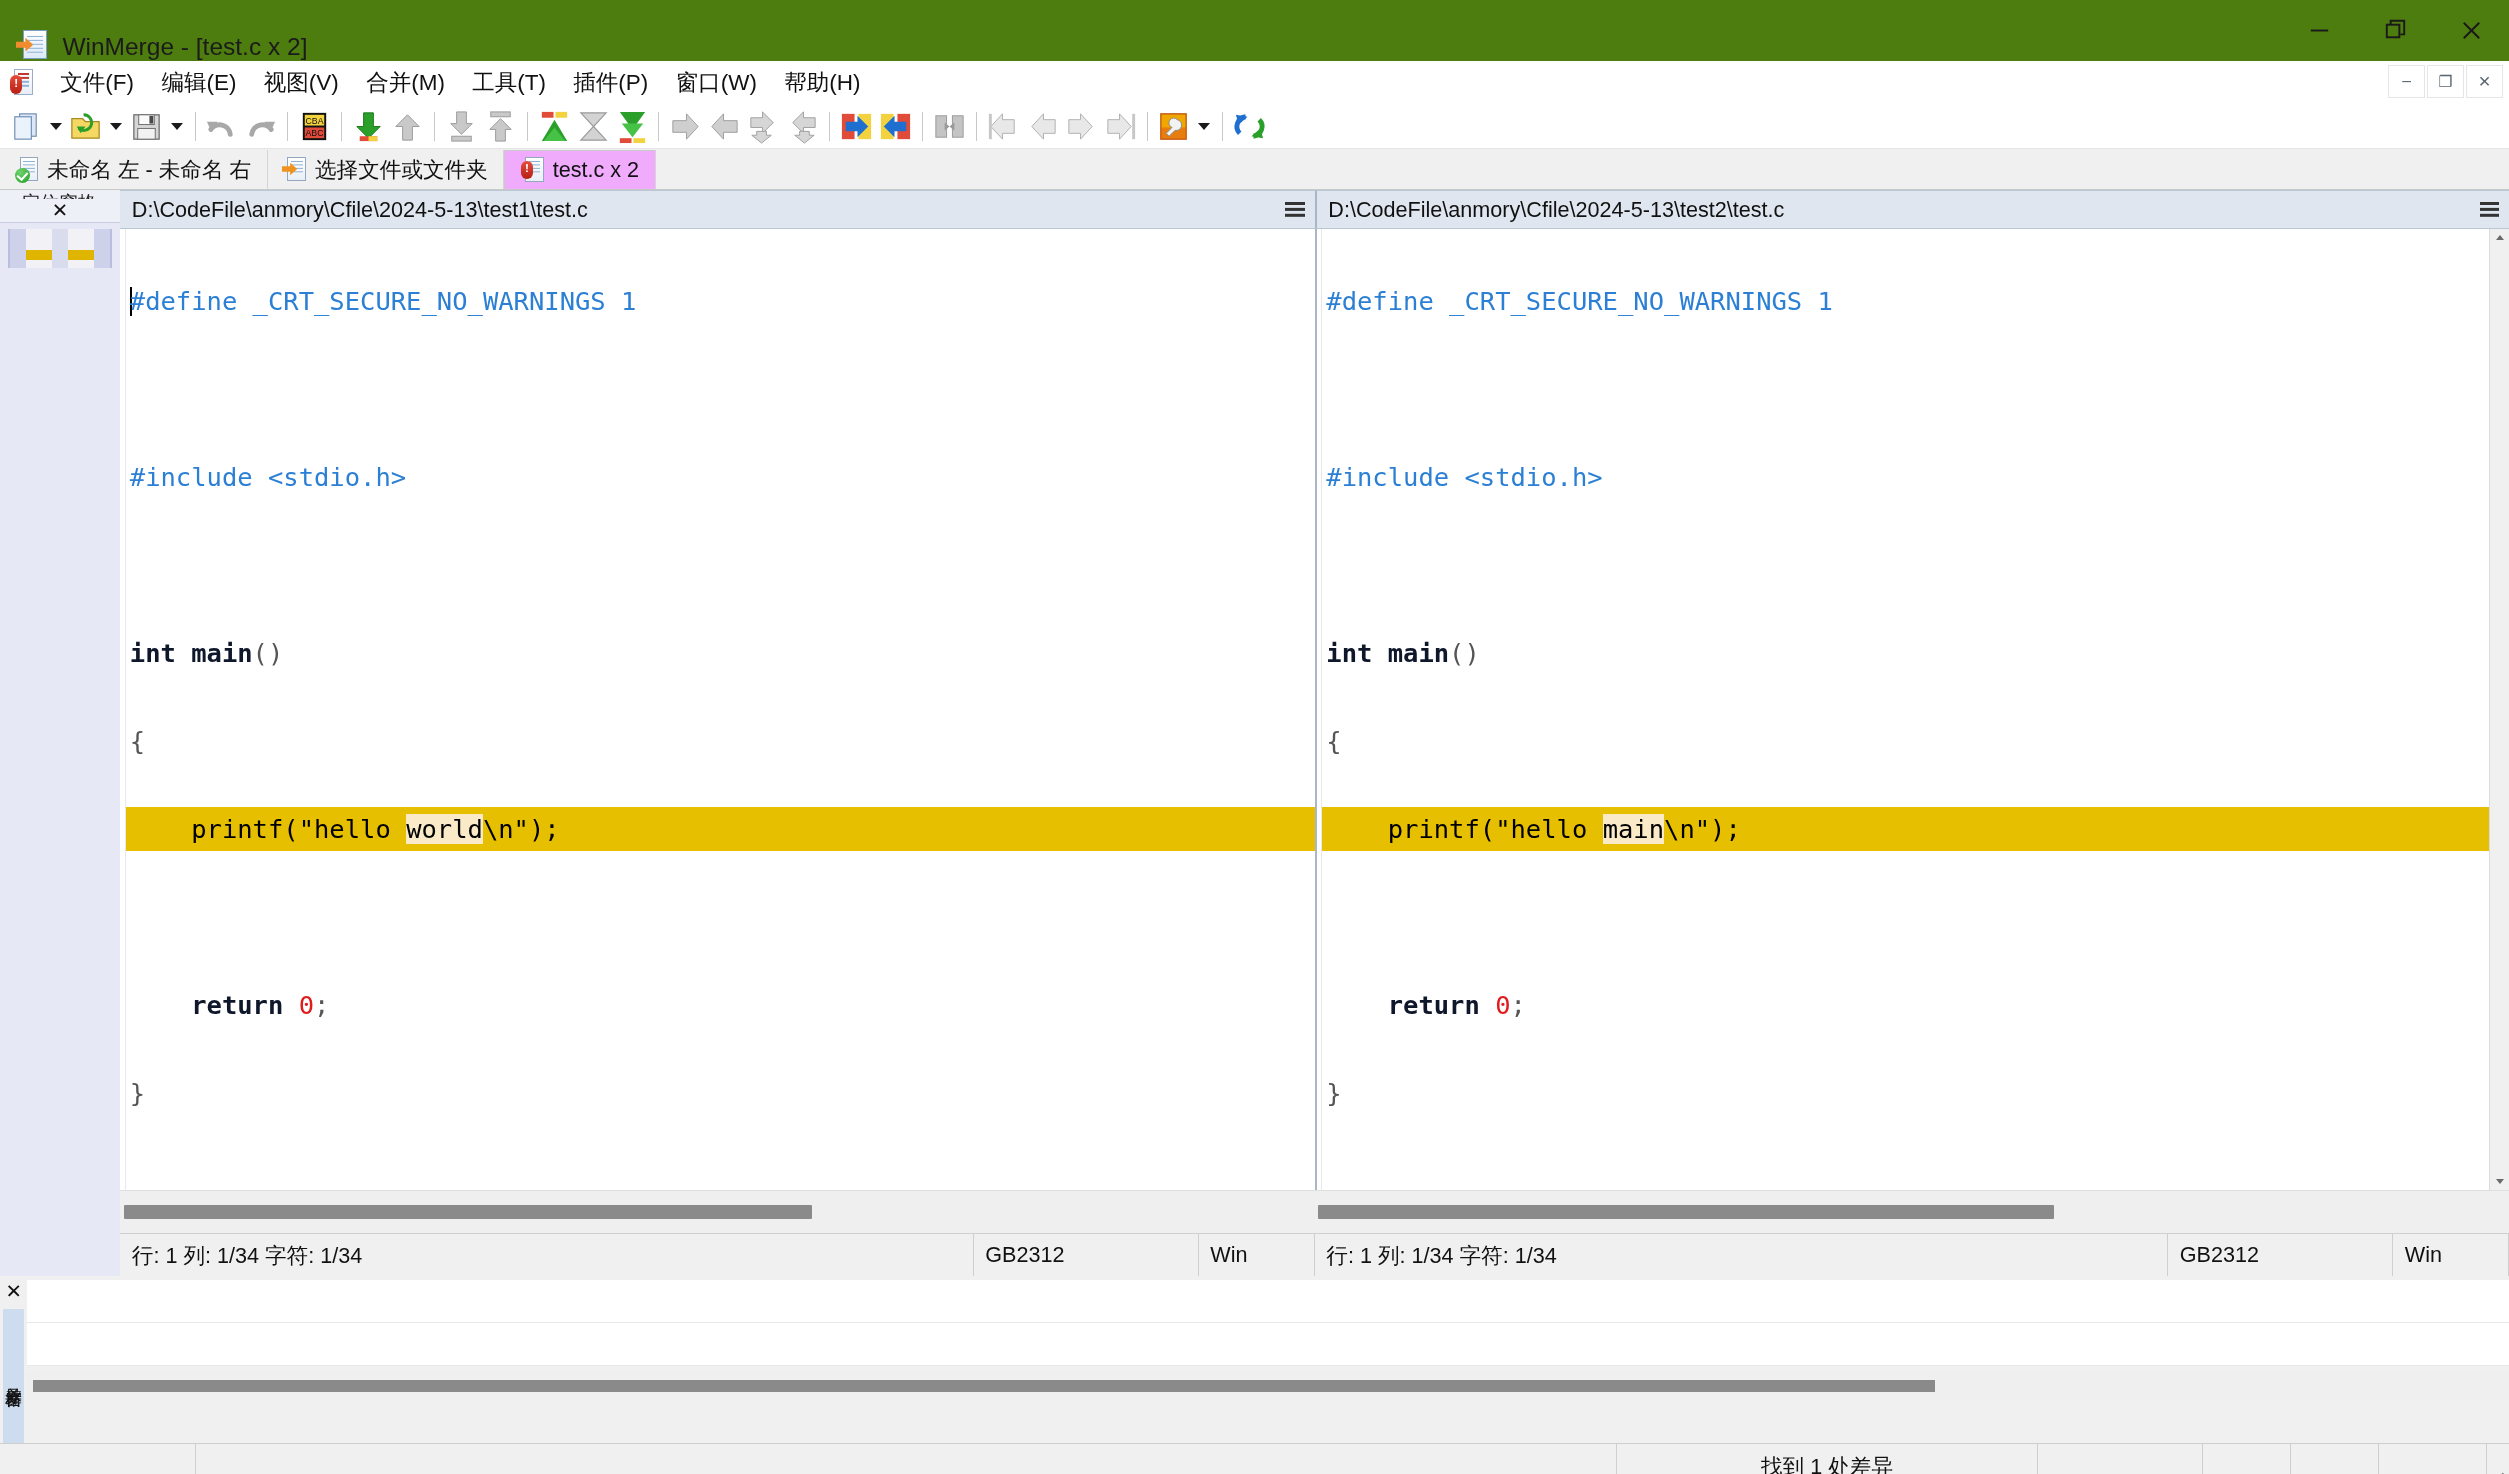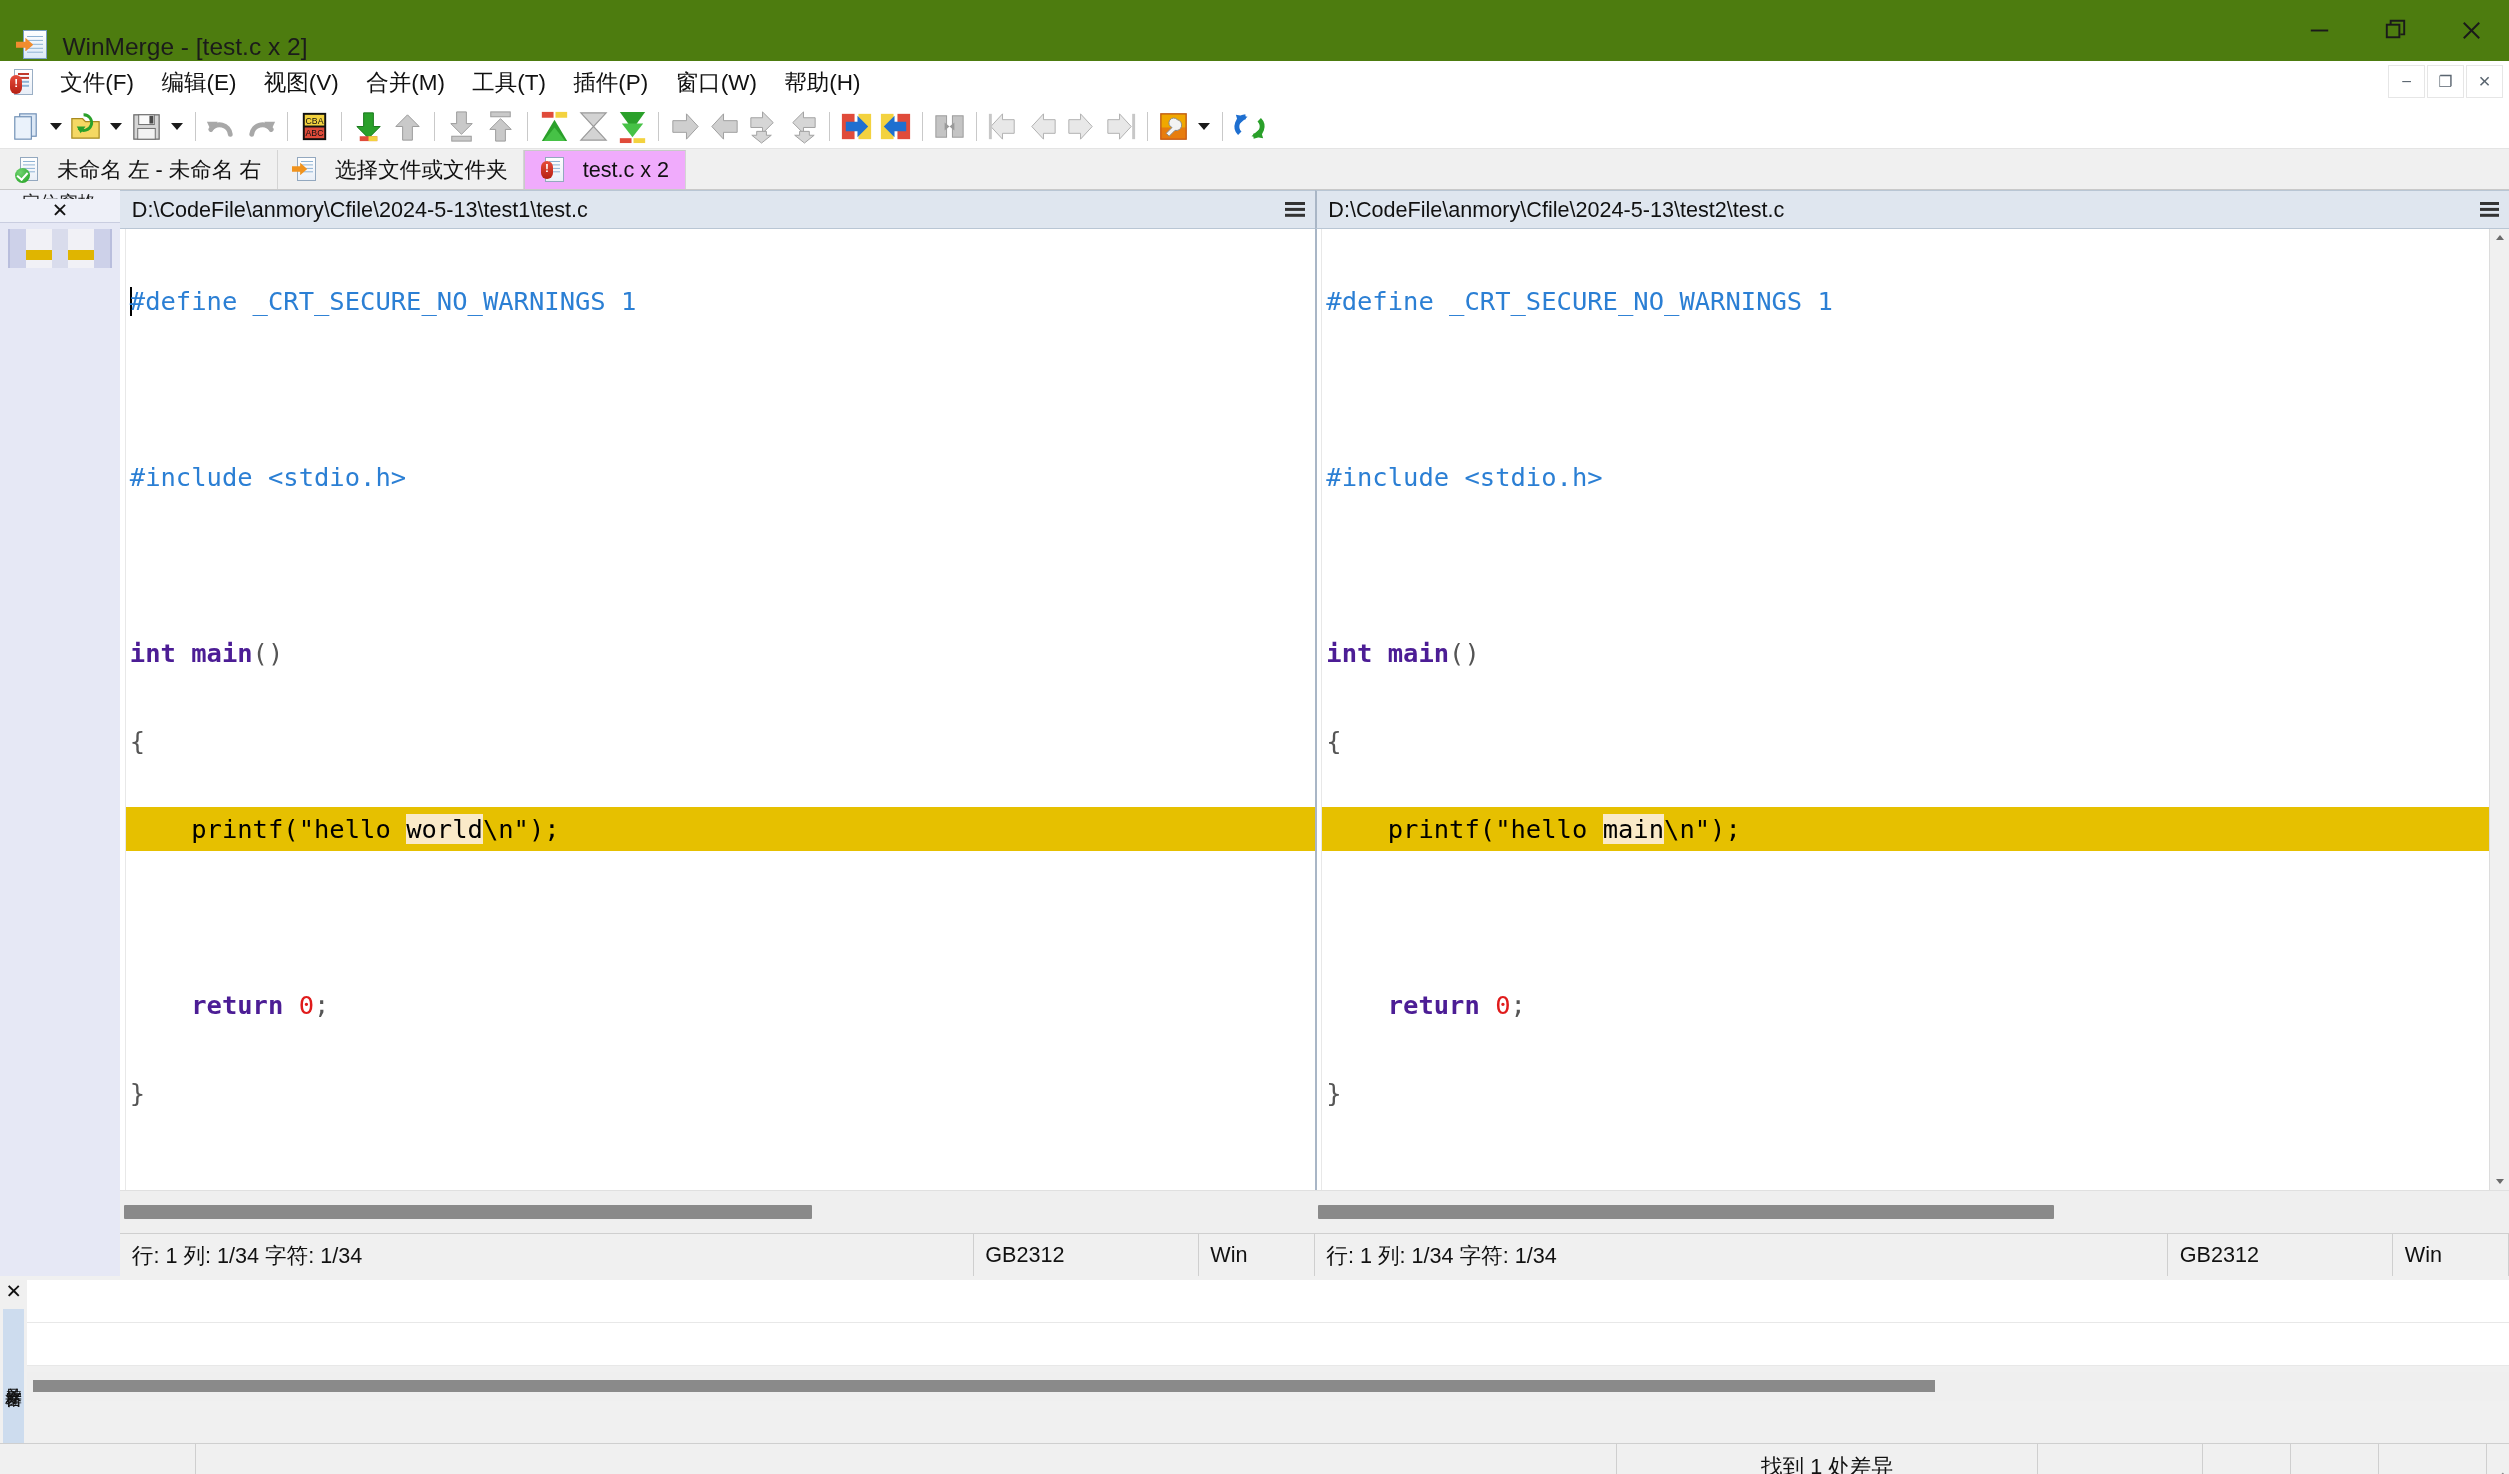--- a/index.html
+++ b/index.html
@@ -84,21 +84,21 @@
   .tb-drop::after{ content:""; border-left:6.9px solid transparent; border-right:6.9px solid transparent; border-top:7.8px solid #1a1a1a; }
   .tb-sep { width: 1px; height: 29px; background: #c9c9c9; margin: 0 6.9px; flex:none; }
   .tb svg { display:block; width:37px; height:37px; }
 
   
   .tabbar {
     height: 41px; background: #f0f0f0; display: flex; align-items: flex-end;
     border-bottom: 1px solid #c9c9c9;
   }
   .tab {
-    height: 39px; display: flex; align-items: center; gap: 16px;
+    height: 39px; display: flex; align-items: center; gap: 6px;
     padding: 0 15.7px; font-size: 21.6px; color: #111; white-space: nowrap;
     border-right: 1px solid #d4d4d4; background: #f0f0f0;
     font-family: "Liberation Sans", sans-serif;
   }
   .tab.active { background: #f0abfc; border-top: 1px solid #c9c9c9; border-left: 1px solid #c9c9c9; }
   .tab-ico { width: 25.5px; height: 25.5px; position: relative; flex:none; }
   .tab-ico .pg {
     position:absolute; left:3.9px; top:0; width:18.6px; height:24.5px;
     background: linear-gradient(#ffffff,#e9eff7); border:1.3px solid #93a8bf;
   }
@@ -171,21 +171,21 @@
     flex:1; min-width:0; overflow:hidden;
     font-family: "DejaVu Sans Mono", monospace;
     font-size: 25.5px; line-height: 44px; padding-top: 6px; white-space: pre;
     color:#000;
   }
   .pane.right .code-wrap { border-left: 2px solid #a9b6c6; }
   .ln { padding-left: 3.9px; height:44px; }
   .ln.diff { background: #e6c000; }
   .hl-word { background: #faeac8; }
   .tk-pre  { color:#2b7fd4; }
-  .tk-kw   { color:#4c1d95; font-weight:bold; }
+  .tk-kw   { color:#0f172a; font-weight:bold; }
   .tk-num  { color:#e01b1b; }
   .tk-pun  { color:#555; }
   .tk-txt  { color:#000; }
   .caret { display:inline-block; width:0; border-left:2px solid #000; height:29px; vertical-align:-5.9px; margin-right:-2px;}
 
   .hscroll-row { height: 43px; display:flex; background:#ffffff; }
   .hscroll {
     flex:1; height: 43px; background:#efefef; border-top:1px solid #e0e0e0;
     display:flex; align-items:center; padding: 0 3.9px;
   }

